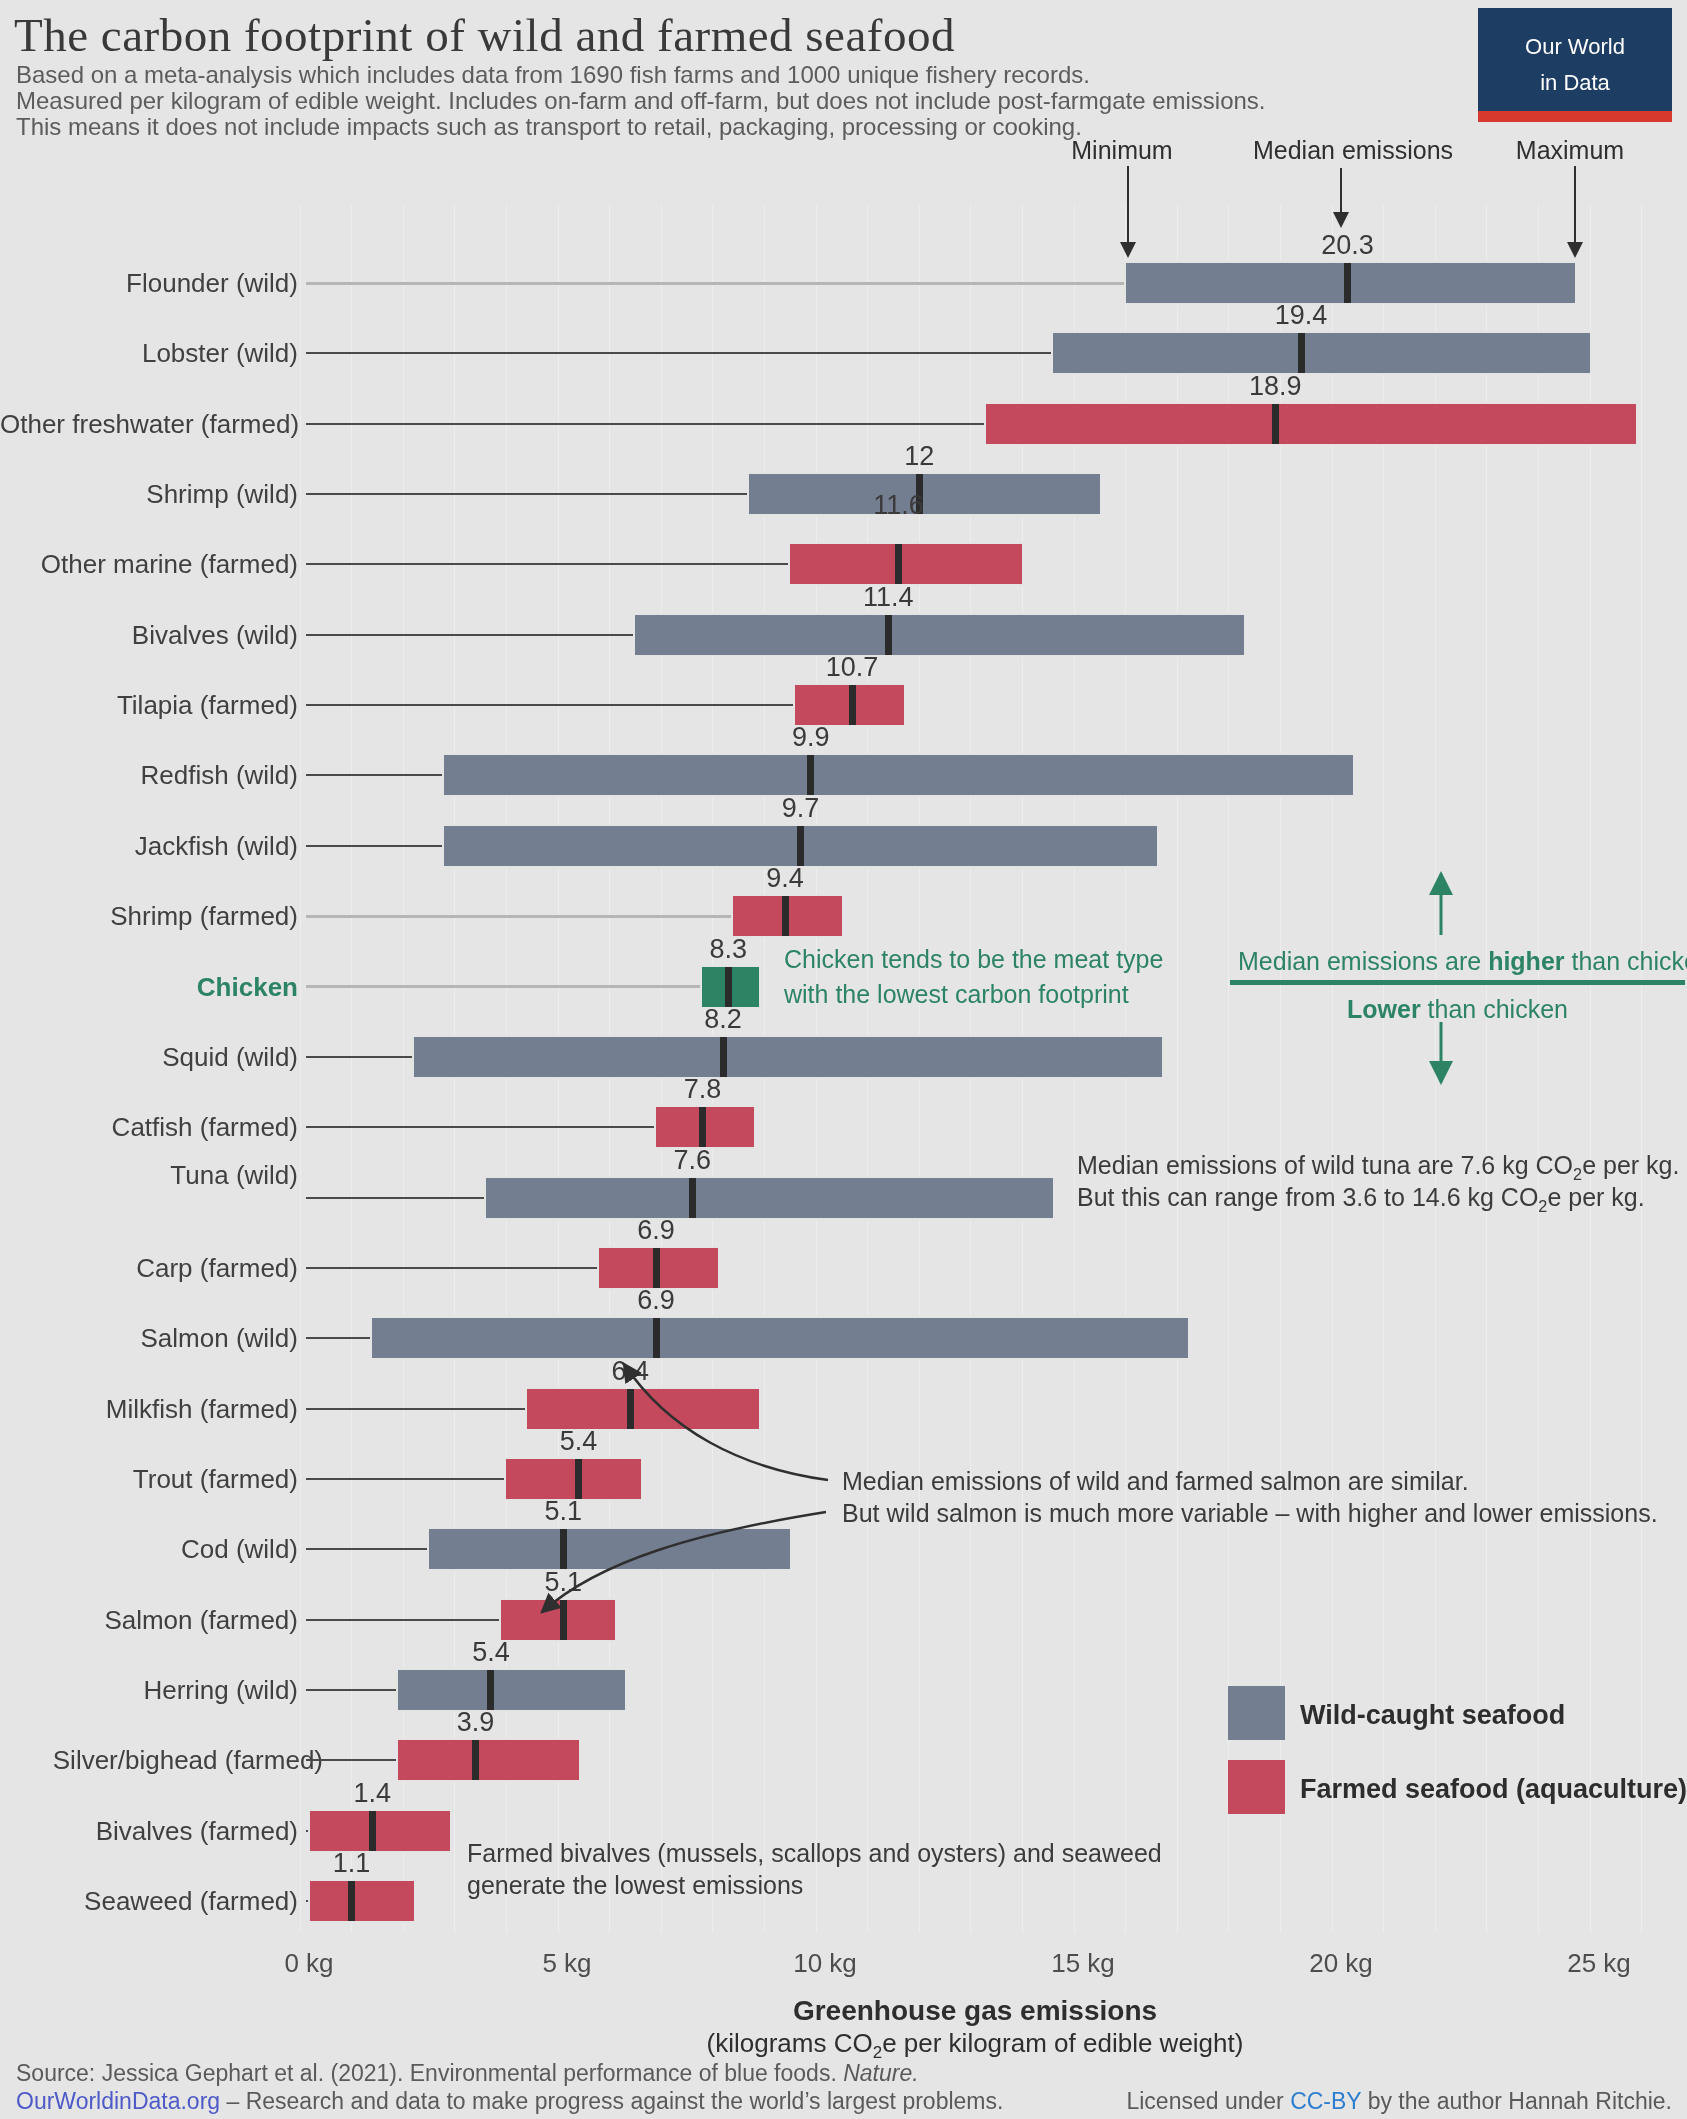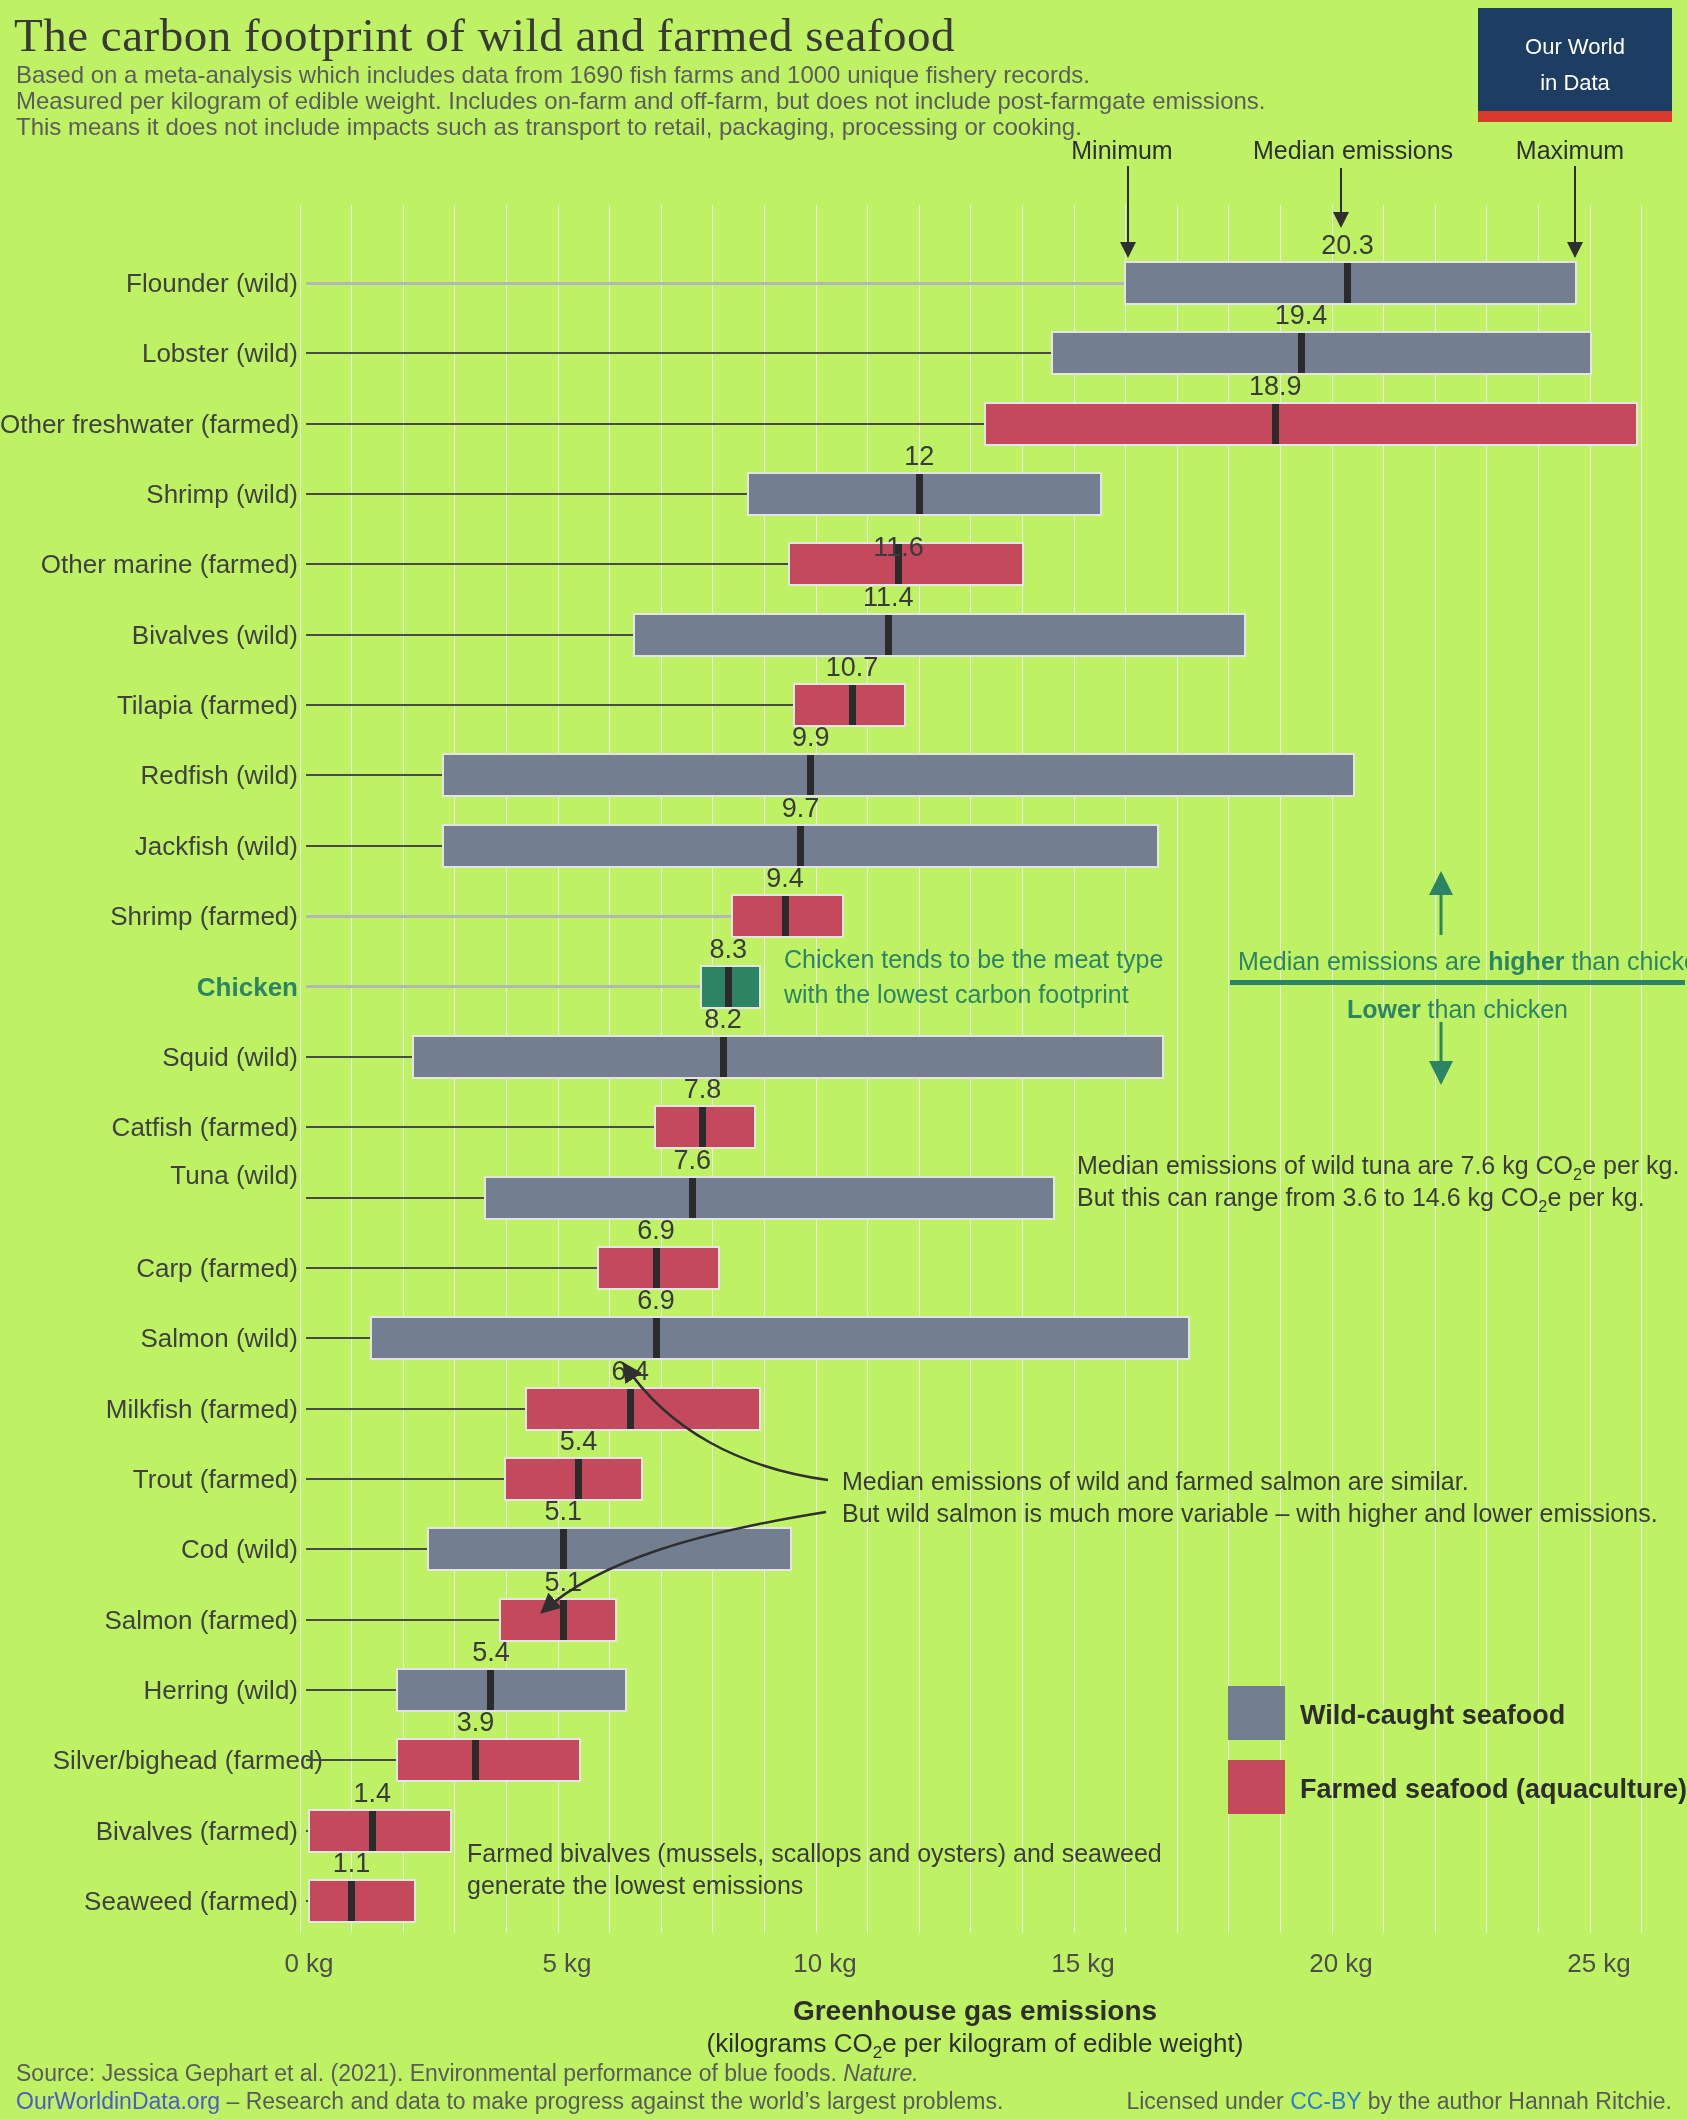--- a/index.html
+++ b/index.html
@@ -1,16 +1,16 @@
 <!DOCTYPE html>
 <html><head>
 <meta charset="utf-8">
 <style>
   html,body{margin:0;padding:0;background:#fff;}
-  .page{position:relative;width:1687px;height:2119px;background:#bef264;overflow:hidden;
+  .page{position:relative;width:1687px;height:2119px;background:#e5e5e5;overflow:hidden;
         font-family:"Liberation Sans","DejaVu Sans",sans-serif;color:#3d3d3d;}
   .abs{position:absolute;}
   
   .title{left:14px;top:8px;font-family:"Liberation Serif","DejaVu Serif",serif;
          font-size:47px;color:#393939;letter-spacing:0.5px;}
   .subtitle{left:16px;font-size:24px;color:#5c5c5c;line-height:26px;}
   .logo{left:1478px;top:8px;width:194px;height:114px;background:#1d3d63;
         display:flex;flex-direction:column;align-items:center;justify-content:center;}
   .logo .l1,.logo .l2{color:#ffffff;font-size:22px;line-height:36px;font-weight:400;}
   .logo .stripe{position:absolute;left:0;bottom:0;width:100%;height:11px;background:#d7392d;}
@@ -114,21 +114,21 @@
       <div class="val-label" style="left: 1275.24px; top: 370.7px;">18.9</div>
       <div class="cat-label" style="top: 479.05px;">Shrimp (wild)</div>
       <div class="leader" style="left: 306px; width: 442.92px; top: 493.05px; height: 2px; background: rgb(74, 74, 74);"></div>
       <div class="bar" style="left: 748.92px; width: 350.88px; top: 474.05px; background: rgb(115, 127, 144);"></div>
       <div class="tick" style="left: 915.7px; top: 474.05px; background: rgb(43, 43, 43);"></div>
       <div class="val-label" style="left: 919.2px; top: 441.05px;">12</div>
       <div class="cat-label" style="top: 549.4px;">Other marine (farmed)</div>
       <div class="leader" style="left: 306px; width: 484.2px; top: 563.4px; height: 2px; background: rgb(74, 74, 74);"></div>
       <div class="bar" style="left: 790.2px; width: 232.2px; top: 544.4px; background: rgb(197, 73, 92);"></div>
       <div class="tick" style="left: 895.06px; top: 544.4px; background: rgb(43, 43, 43);"></div>
-      <div class="val-label" style="left: 898.56px; top: 532px;">11.6</div>
+      <div class="val-label" style="left: 898.56px; top: 490px;">11.6</div>
       <div class="cat-label" style="top: 619.75px;">Bivalves (wild)</div>
       <div class="leader" style="left: 306px; width: 329.4px; top: 633.75px; height: 2px; background: rgb(74, 74, 74);"></div>
       <div class="bar" style="left: 635.4px; width: 608.88px; top: 614.75px; background: rgb(115, 127, 144);"></div>
       <div class="tick" style="left: 884.74px; top: 614.75px; background: rgb(43, 43, 43);"></div>
       <div class="val-label" style="left: 888.24px; top: 581.75px;">11.4</div>
       <div class="cat-label" style="top: 690.1px;">Tilapia (farmed)</div>
       <div class="leader" style="left: 306px; width: 489.36px; top: 704.1px; height: 2px; background: rgb(74, 74, 74);"></div>
       <div class="bar" style="left: 795.36px; width: 108.36px; top: 685.1px; background: rgb(197, 73, 92);"></div>
       <div class="tick" style="left: 848.62px; top: 685.1px; background: rgb(43, 43, 43);"></div>
       <div class="val-label" style="left: 852.12px; top: 652.1px;">10.7</div>

